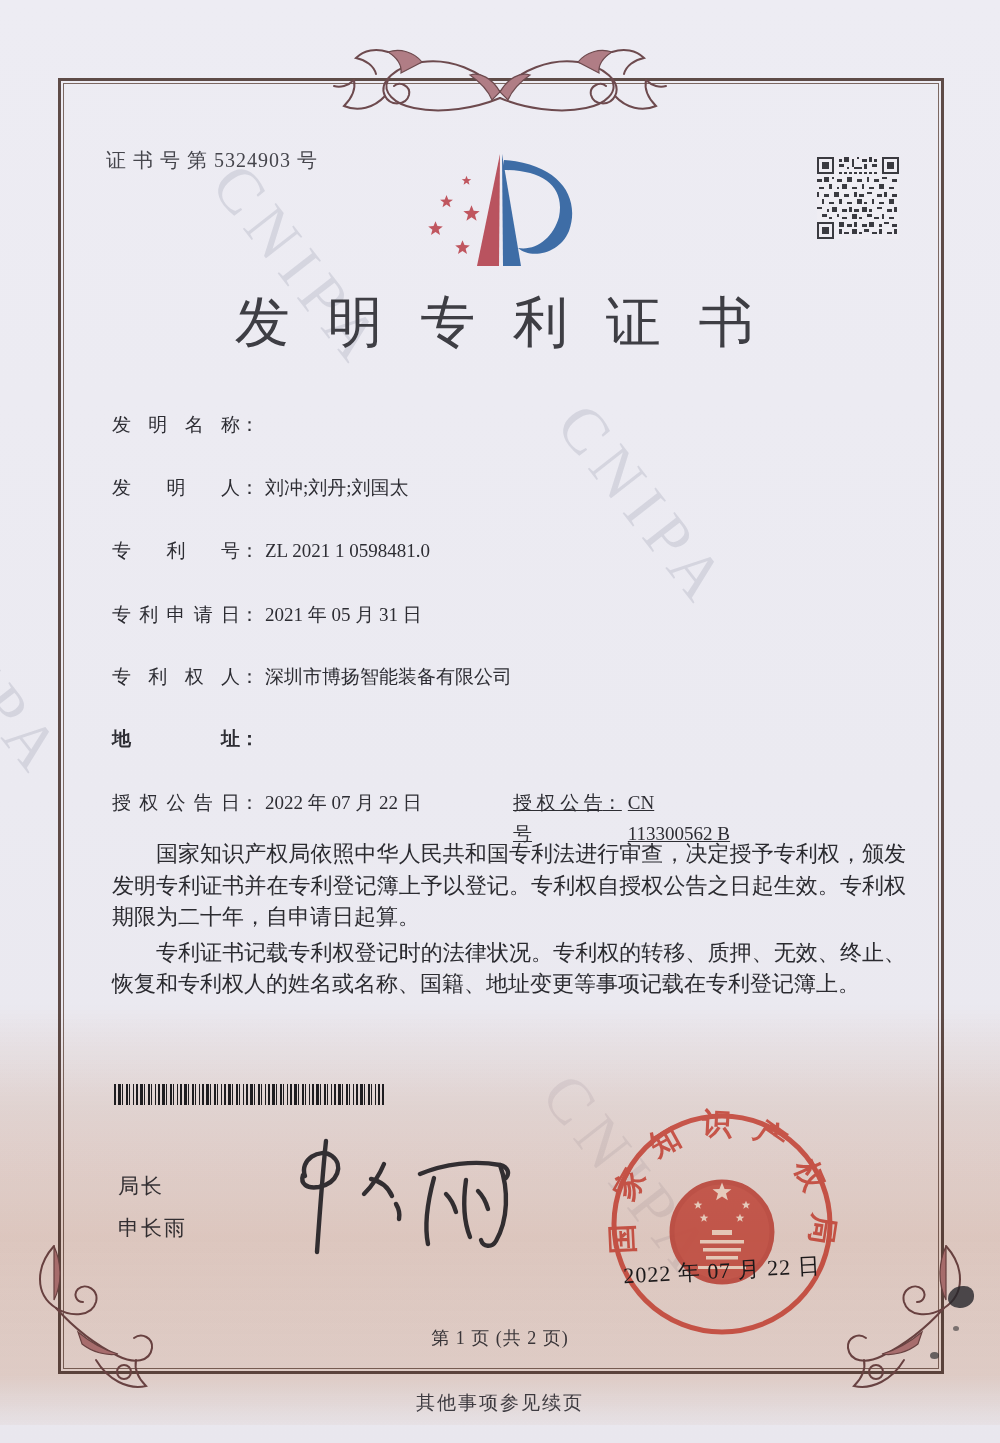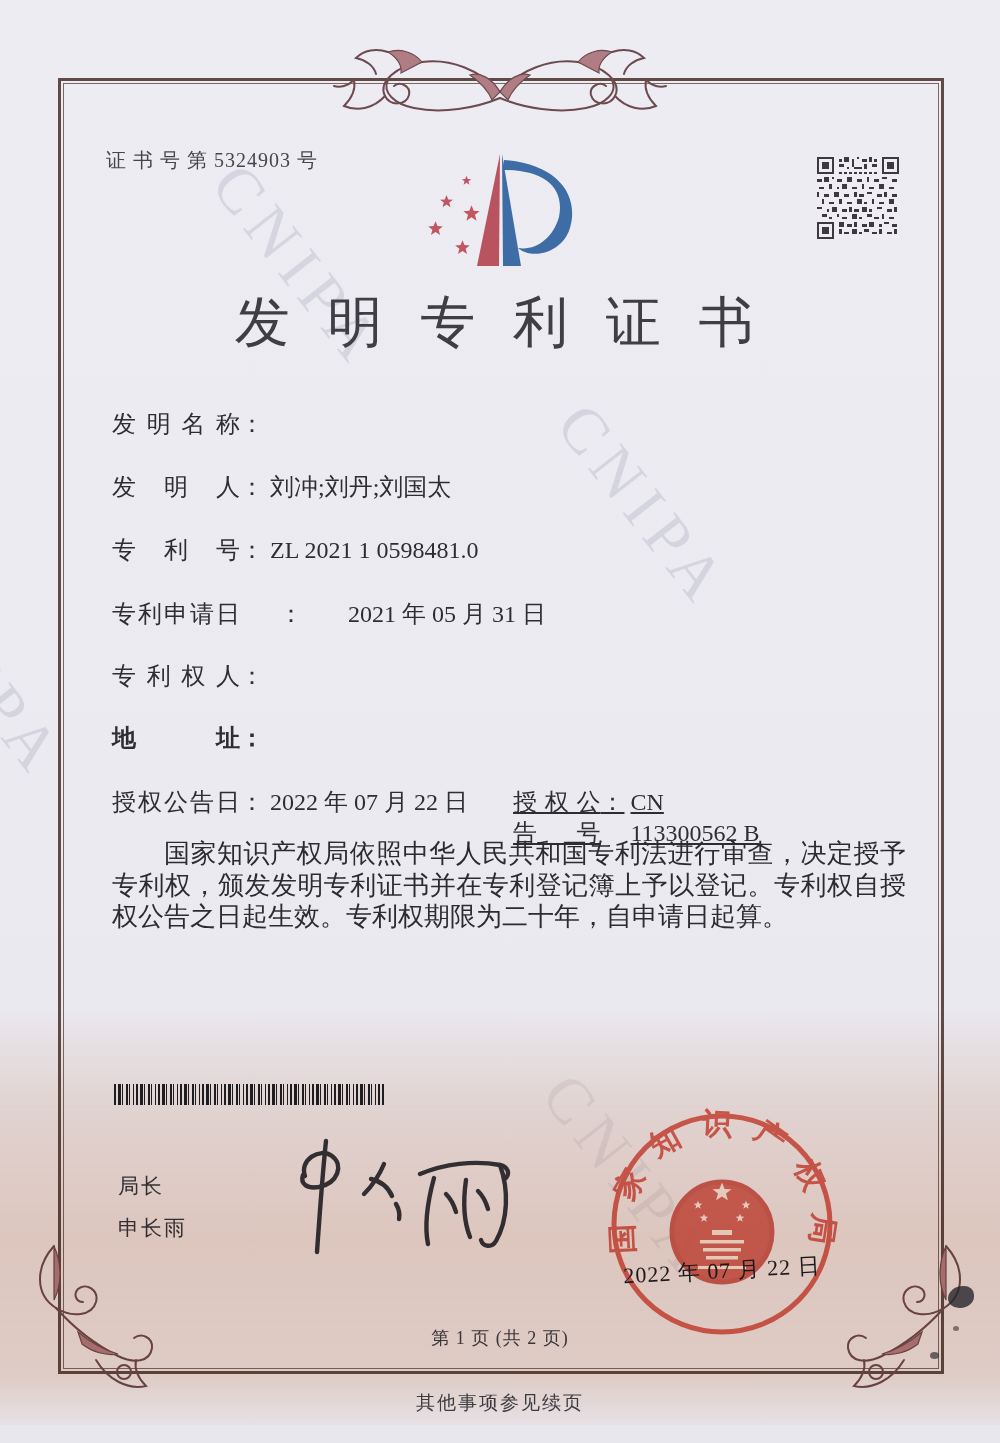--- a/index.html
+++ b/index.html
@@ -24,30 +24,30 @@
 
   .certno{position:absolute;left:106px;top:147px;font-size:20px;color:#45454c;
           letter-spacing:1px;z-index:10;}
   .logo{position:absolute;left:418px;top:148px;z-index:10;}
   .qr{position:absolute;left:817px;top:157px;z-index:10;}
 
   .title{position:absolute;left:0;top:286px;width:100%;text-align:center;
          font-size:55px;letter-spacing:12px;color:#3e3e44;font-weight:500;z-index:10;}
 
   .frow{position:absolute;left:112px;display:flex;align-items:flex-start;
-        font-size:24px;color:#2d2d33;line-height:31px;z-index:10;}
+        font-size:19px;color:#2d2d33;line-height:31px;z-index:10;}
   .flabel{display:inline-block;width:128px;text-align:justify;text-align-last:justify;}
   .fcolon{margin-right:6px;}
   .fvalue{max-width:535px;}
-  .r0{top:409px;} .r1{top:472px;justify-content:space-between;} .r2{top:535px;} .r3{top:599px;gap:39px;}
+  .r0{top:409px;} .r1{top:472px;justify-content:space-between;} .r2{top:535px;} .r3{top:599px;}
   .r4{top:661px;} .r5{top:723px;font-weight:bold;} .r6{top:787px;}
   .grant2{position:absolute;left:401px;top:0;display:flex;align-items:flex-start;text-decoration:underline;}
   .grant2 .flabel{width:112px;}
 
-  .legal{position:absolute;left:112px;top:838px;width:794px;font-size:26px;
+  .legal{position:absolute;left:112px;top:838px;width:794px;font-size:22px;
          line-height:31.5px;color:#2b2b30;text-align:justify;z-index:10;}
   .legal p{margin:0;text-indent:2em;}
   .legal p + p{margin-top:4px;}
 
   .barcode{position:absolute;left:114px;top:1084px;width:270px;height:21px;z-index:10;
     background:repeating-linear-gradient(90deg,
       #1f1f24 0 2px,transparent 2px 4px,#1f1f24 4px 7px,transparent 7px 8px,
       #1f1f24 8px 9px,transparent 9px 12px,#1f1f24 12px 14px,transparent 14px 15px,
       #1f1f24 15px 16px,transparent 16px 19px,#1f1f24 19px 20px,transparent 20px 22px);}
 
@@ -188,38 +188,40 @@
     <span class="fvalue">ZL 2021 1 0598481.0</span>
   </div>
   <div class="frow r3">
     <span class="flabel">专利申请日</span>
       <span class="fcolon">：</span>
     <span class="fvalue">2021 年 05 月 31 日</span>
   </div>
   <div class="frow r4">
     <span class="flabel">专利权人</span>
       <span class="fcolon">：</span>
+    <span class="fvalue">深圳市博扬智能装备有限公司</span>
   </div>
   <div class="frow r5">
     <span class="flabel">地址</span>
       <span class="fcolon">：</span>
   </div>
   <div class="frow r6">
     <span class="flabel">授权公告日</span>
       <span class="fcolon">：</span>
     <span class="fvalue">2022 年 07 月 22 日</span>
     <span class="grant2">
       <span class="flabel">授权公告号</span>
         <span class="fcolon">：</span>
       <span class="fvalue">CN 113300562 B</span>
     </span>
   </div>
 
   <div class="legal">
     <p>国家知识产权局依照中华人民共和国专利法进行审查，决定授予专利权，颁发发明专利证书并在专利登记簿上予以登记。专利权自授权公告之日起生效。专利权期限为二十年，自申请日起算。</p>
+    <p>专利证书记载专利权登记时的法律状况。专利权的转移、质押、无效、终止、恢复和专利权人的姓名或名称、国籍、地址变更等事项记载在专利登记簿上。</p>
   </div>
 
   <div class="barcode"></div>
 
   <div class="director dt">局长</div>
   <div class="director dn">申长雨</div>
 
   <svg class="sig" width="250" height="125" viewBox="0 0 250 125">
     <path class="sigline" d="M33,42 C27,26 48,13 60,22 C72,31 66,49 47,53 C35,55 28,50 31,41"></path>
     <path class="sigline" d="M54,7 C51,35 48,75 45,118"></path>

